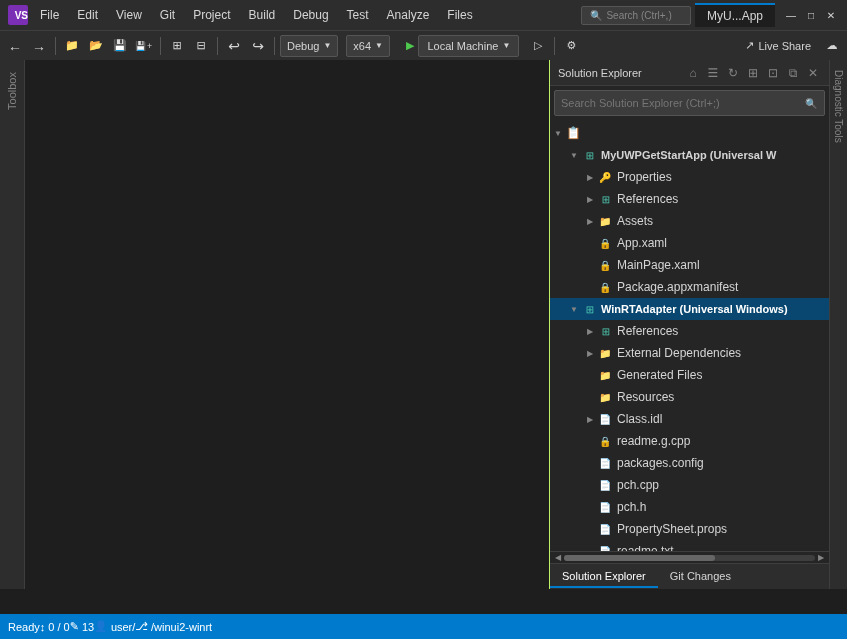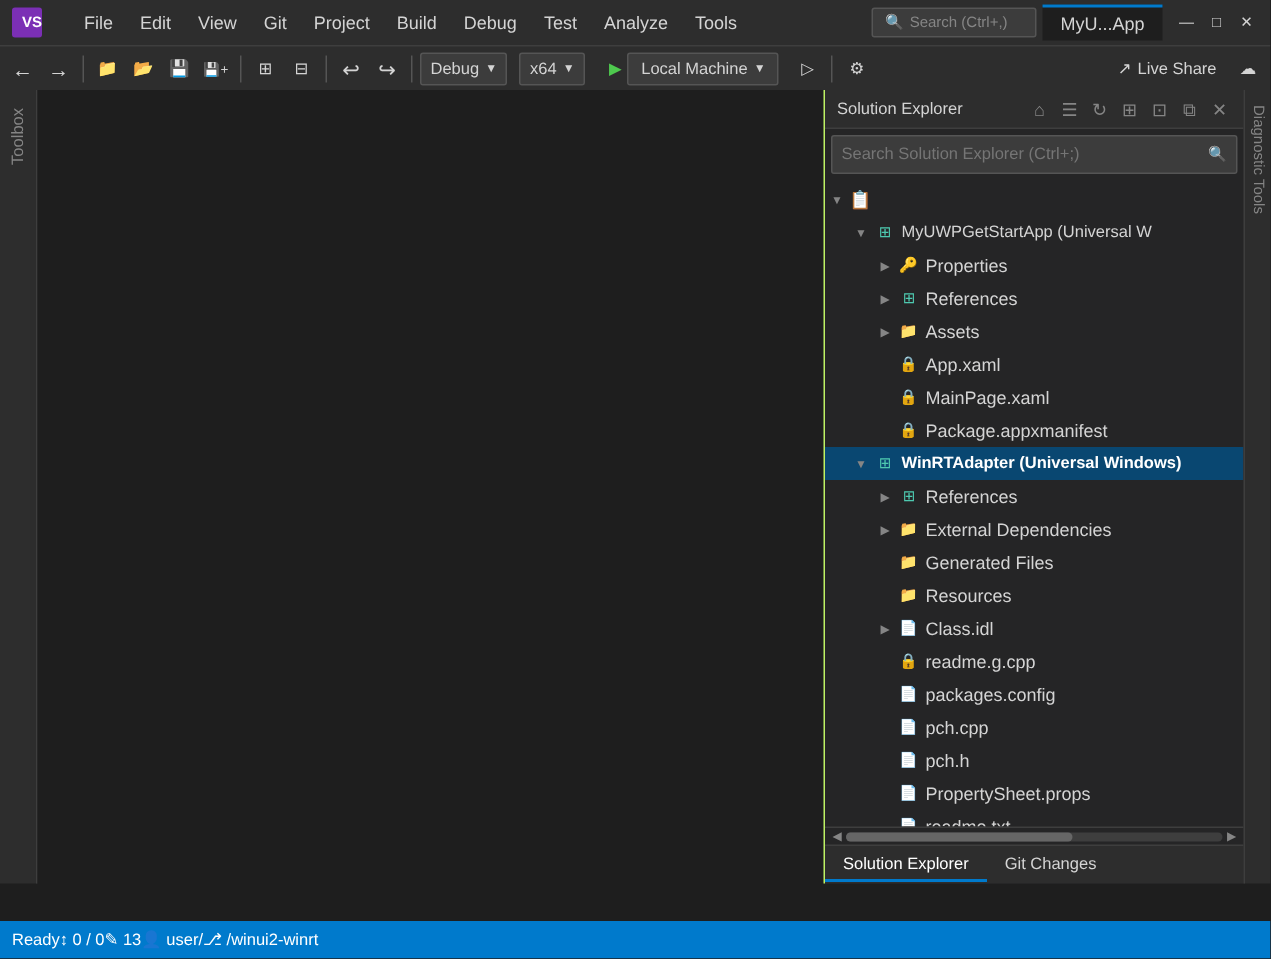--- a/index.html
+++ b/index.html
@@ -34,21 +34,20 @@
       color: white;
       font-size: 10px;
       font-weight: bold;
       flex-shrink: 0;
     }
     .menu-bar {
       display: flex;
       align-items: center;
       gap: 2px;
       flex: 1;
-      margin-left: 16px;
     }
     .menu-item {
       padding: 4px 8px;
       color: #d4d4d4;
       cursor: pointer;
       border-radius: 2px;
       font-size: 12px;
     }
     .search-box {
       background: #3c3c3c;
@@ -406,21 +405,21 @@
   <div class="menu-bar">
     <span class="menu-item">File</span>
     <span class="menu-item">Edit</span>
     <span class="menu-item">View</span>
     <span class="menu-item">Git</span>
     <span class="menu-item">Project</span>
     <span class="menu-item">Build</span>
     <span class="menu-item">Debug</span>
     <span class="menu-item">Test</span>
     <span class="menu-item">Analyze</span>
-    <span class="menu-item">Tools</span>
+    <span class="menu-item">Files</span>
   </div>
   <div class="search-box">
     <span style="font-size:10px;">🔍</span>
     <span style="color:#858585; font-size:10px;">Search (Ctrl+,)</span>
   </div>
   <span class="title-app">MyU...App</span>
   <div class="window-controls">
     <span class="win-btn">—</span>
     <span class="win-btn">□</span>
     <span class="win-btn">✕</span>
@@ -499,21 +498,21 @@
 
       <div class="tree-item">
         <span class="tree-arrow">▼</span>
         <span class="tree-icon" style="color:#d4d4d4;">📋</span>
       </div>
 
       <div class="tree-item">
         <span class="tree-indent"></span>
         <span class="tree-arrow">▼</span>
         <span class="tree-icon" style="color:#4ec9b0; font-size:10px;">⊞</span>
-        <span class="tree-label bold" style="color:#d4d4d4; font-weight:400; font-size:11px;">MyUWPGetStartApp (Universal W</span>
+        <span class="tree-label bold" style="color:#d4d4d4; font-weight:700; font-size:11px;">MyUWPGetStartApp (Universal W</span>
       </div>
 
       <div class="tree-item">
         <span class="tree-indent"></span>
         <span class="tree-indent"></span>
         <span class="tree-arrow">▶</span>
         <span class="tree-icon" style="font-size:10px;">🔑</span>
         <span class="tree-label">Properties</span>
       </div>
 

